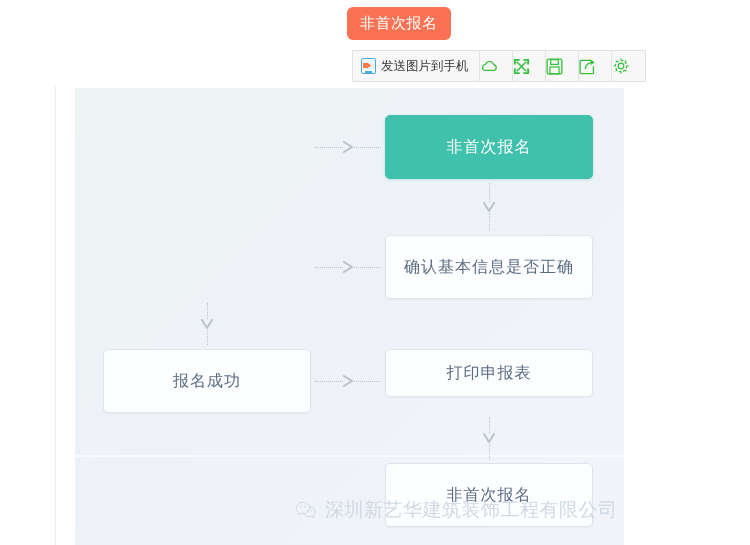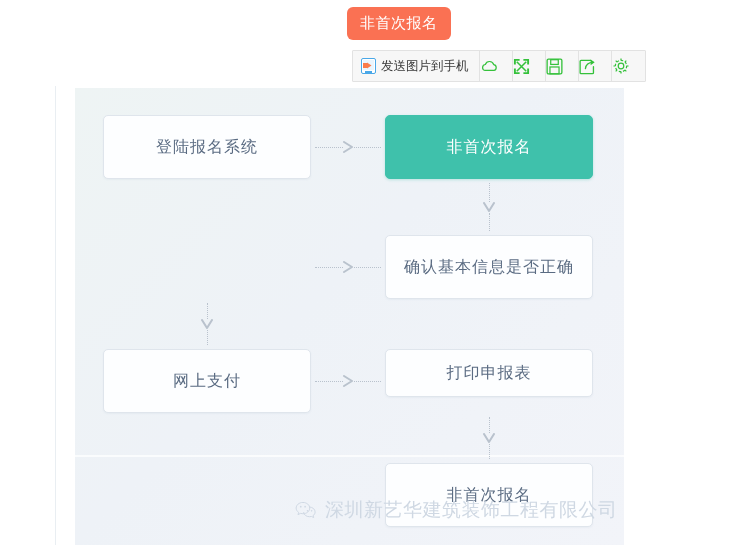--- a/index.html
+++ b/index.html
@@ -314,24 +314,23 @@
     </div>
 
     <div class="conn conn-v" id="c-print-success">
       <span class="dash"></span>
       <svg class="head" viewBox="0 0 12 11">
         <path d="M1 1 L6 9 L11 1" fill="none" stroke="#b9c2cd" stroke-width="2" stroke-linecap="round" stroke-linejoin="round"></path>
       </svg>
       <span class="dash"></span>
     </div>
 
-    <div class="node plain" id="n-login">登陆报名系统</div>
     <div class="node accent" id="n-nonfirst">非首次报名</div>
     <div class="node plain" id="n-confirm">确认基本信息是否正确</div>
-    <div class="node plain" id="n-pay">网上支付</div>
+    <div class="node plain" id="n-pay">报名成功</div>
     <div class="node plain" id="n-print">打印申报表</div>
     <div class="node plain" id="n-success">非首次报名</div>
 
   </div>
 
   <div class="watermark">
     <svg class="wechat-icon" viewBox="0 0 24 21">
       <g fill="none" stroke="#cfd8e3" stroke-width="1.1">
         <path d="M8.6 1.6 C4.4 1.6 1.1 4.4 1.1 7.8 C1.1 9.7 2.2 11.4 3.9 12.6 L3.1 15.1 L5.9 13.7
                  C6.7 13.95 7.6 14.1 8.6 14.1 C12.8 14.1 16.1 11.3 16.1 7.8 C16.1 4.4 12.8 1.6 8.6 1.6 Z"></path>

